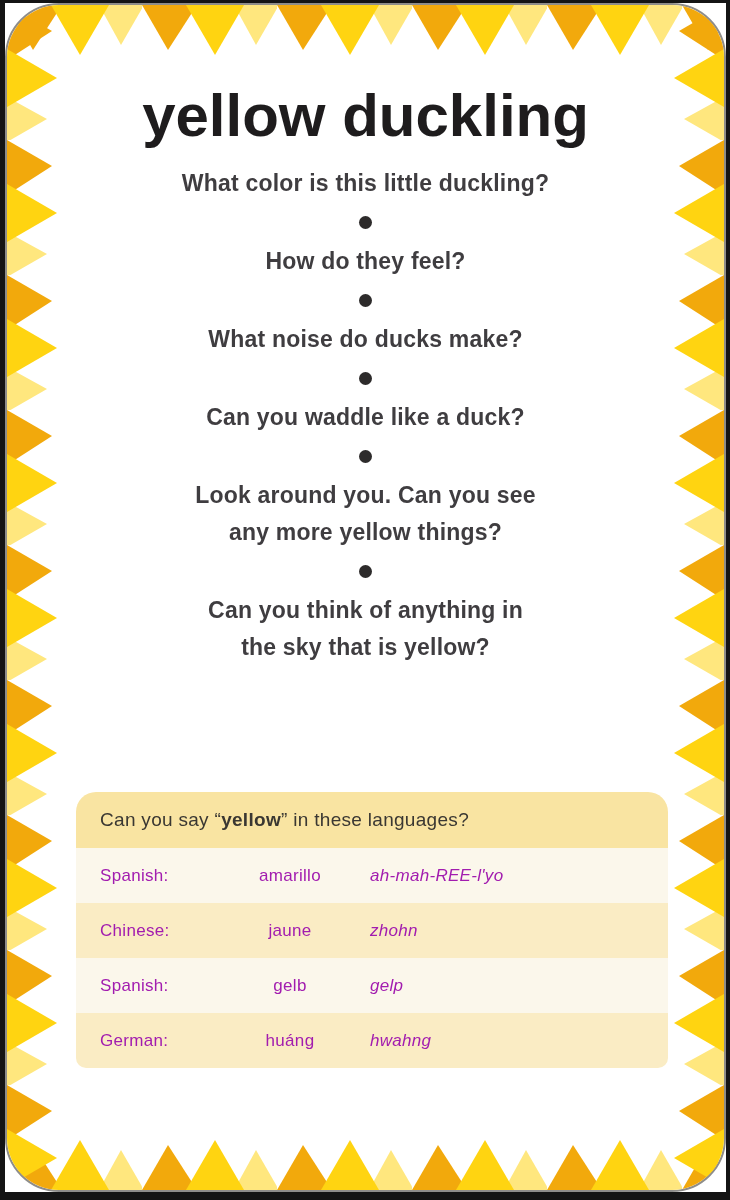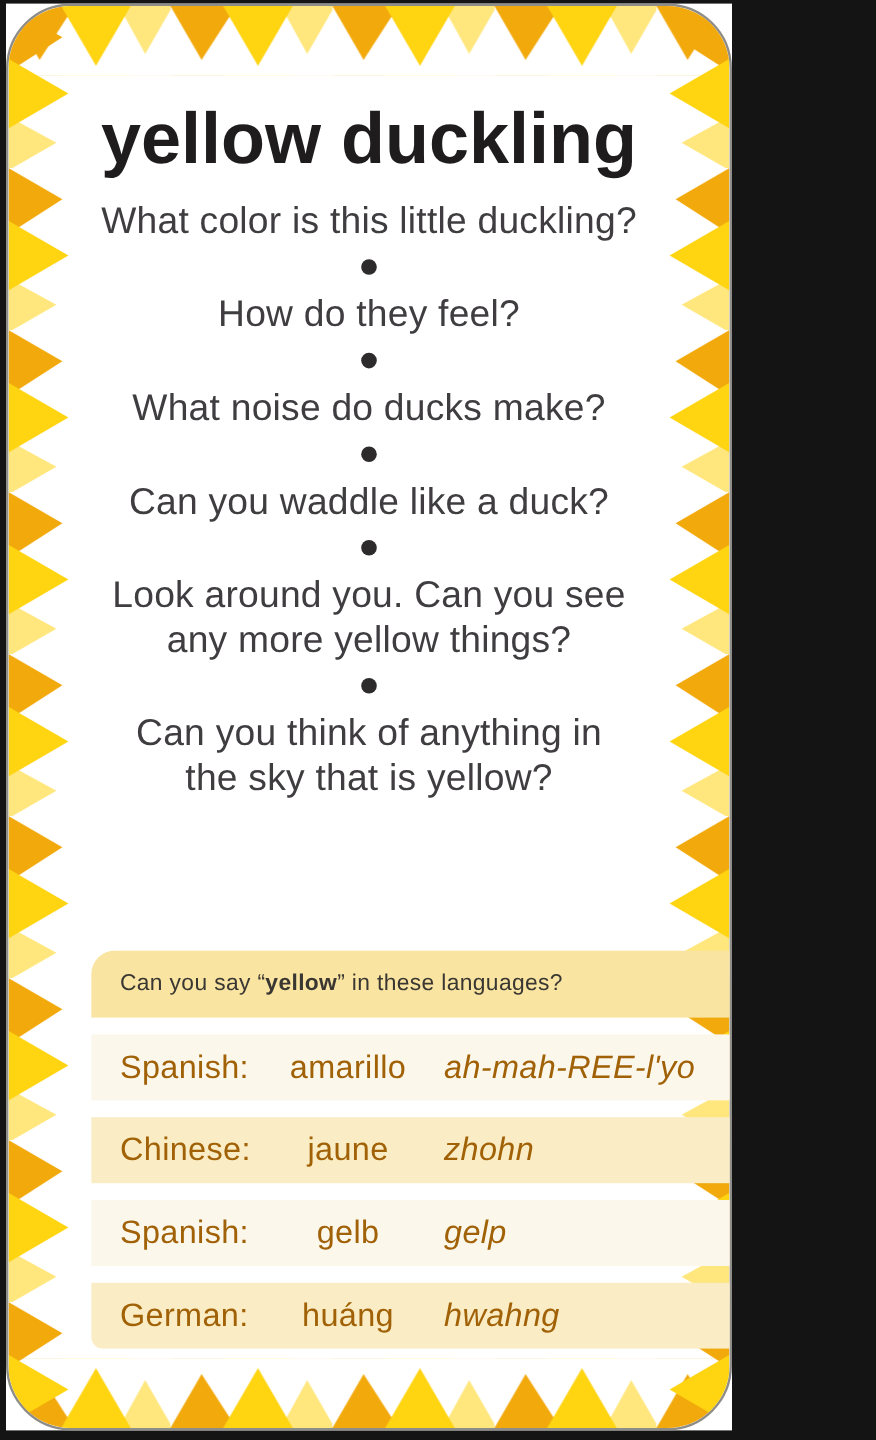--- a/index.html
+++ b/index.html
@@ -2,21 +2,21 @@
 <html style="--gold: #f2a90c; --yellow: #ffd411; --yellow-light: #ffe77e; --panel-header-bg: #f9e4a2; --panel-row-cream: #faecc4; --panel-row-light: #fbf7eb; --text-dark: #3f3d40; --title-color: #1e1c1d; --border-gray: #8e8d8a;"><head>
 <meta charset="utf-8">
 <style>
   html,body { margin:0; padding:0; }
   body {
     width:730px; height:1200px; position:relative;
     background:#141414; overflow:hidden;
     font-family:"Liberation Sans", sans-serif;
   }
   .page {
-    position:absolute; left:5px; top:3px; width:605px; height:1189px;
+    position:absolute; left:5px; top:3px; width:721px; height:1189px;
     background:#ffffff;
   }
   .card {
     position:absolute; inset:0;
     background:#ffffff;
     border:2px solid var(--border-gray,#8e8d8a);
     border-radius:54px;
     overflow:hidden;
   }
   .zz { position:absolute; pointer-events:none; display:block; }
@@ -28,44 +28,44 @@
   .content {
     position:absolute; left:60px; right:60px; top:0;
     text-align:center;
   }
   .title {
     margin:0; padding-top:78px; margin-bottom:16px;
     font-size:60px; line-height:66px; font-weight:700;
     letter-spacing:0px; color:var(--title-color,#1e1c1d);
   }
   .q {
-    margin:12px; font-size:31px; line-height:37px;
-    color:var(--text-dark,#3f3d40); letter-spacing:0.2px; font-weight:400;
+    margin:12px; font-size:23px; line-height:37px;
+    color:var(--text-dark,#3f3d40); letter-spacing:0.2px; font-weight:700;
   }
   .q span { display:block; }
   .dot {
     width:13px; height:13px; border-radius:50%;
     background:#2d2b2b; margin:14px auto;
   }
 
   .panel {
     position:absolute; left:69px; top:787px; width:592px;
     border-radius:20px 20px 10px 10px; overflow:hidden;
   }
   .panel-header {
     height:56px; background:var(--panel-header-bg,#f9e4a2);
     display:flex; align-items:center; padding-left:24px;
     font-size:19px; color:#3a3732; letter-spacing:0.3px;
   }
   .panel-header .hl { font-weight:700; }
   .row {
-    height:55px; margin-top:14px;
+    height:55px; margin-top:0;
     display:grid; grid-template-columns:110px 160px 210px;
     align-items:center; padding-left:24px;
-    font-size:27px; color:#a16207; letter-spacing:0.3px;
+    font-size:17px; color:#a21caf; letter-spacing:0.3px;
   }
   .row-light { background:var(--panel-row-light,#fbf7eb); }
   .row-cream { background:var(--panel-row-cream,#faecc4); }
   .cell-lang { text-align:left; }
   .cell-word { text-align:center; font-weight:400; }
   .cell-pron { text-align:left; font-style:italic; }
 </style>
 </head>
 <body>
 

